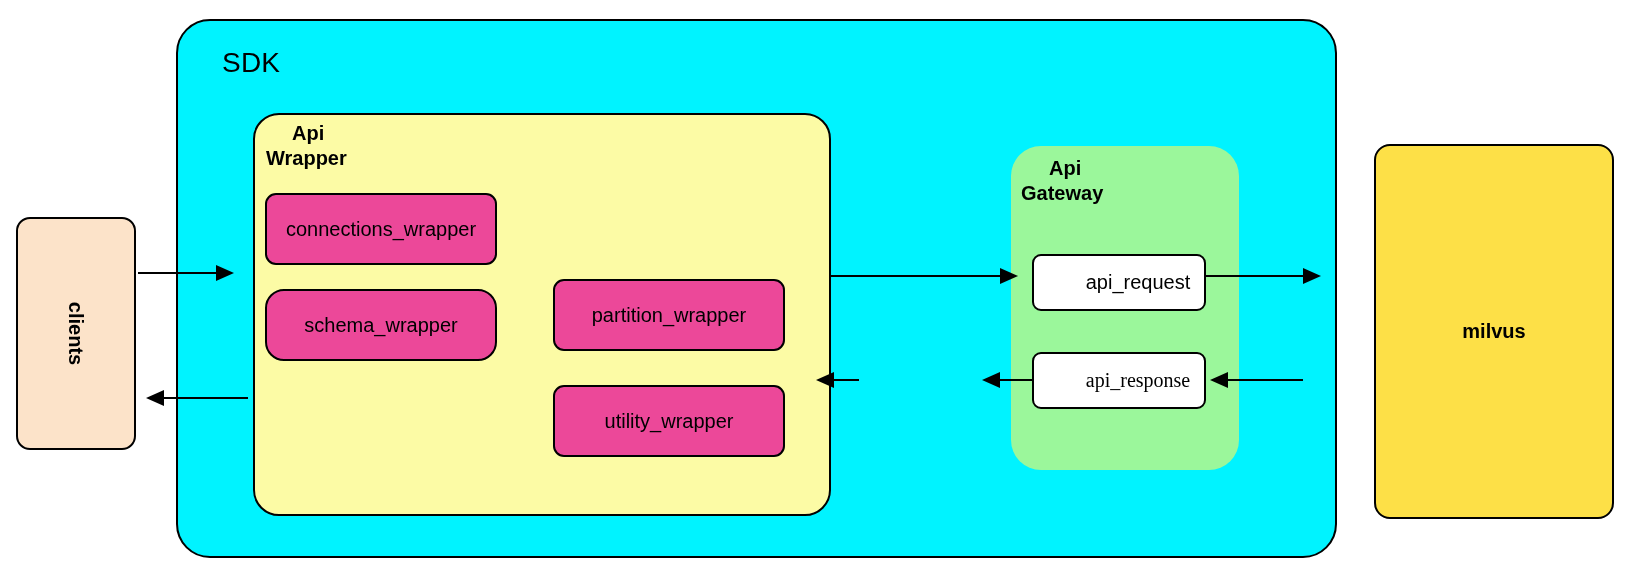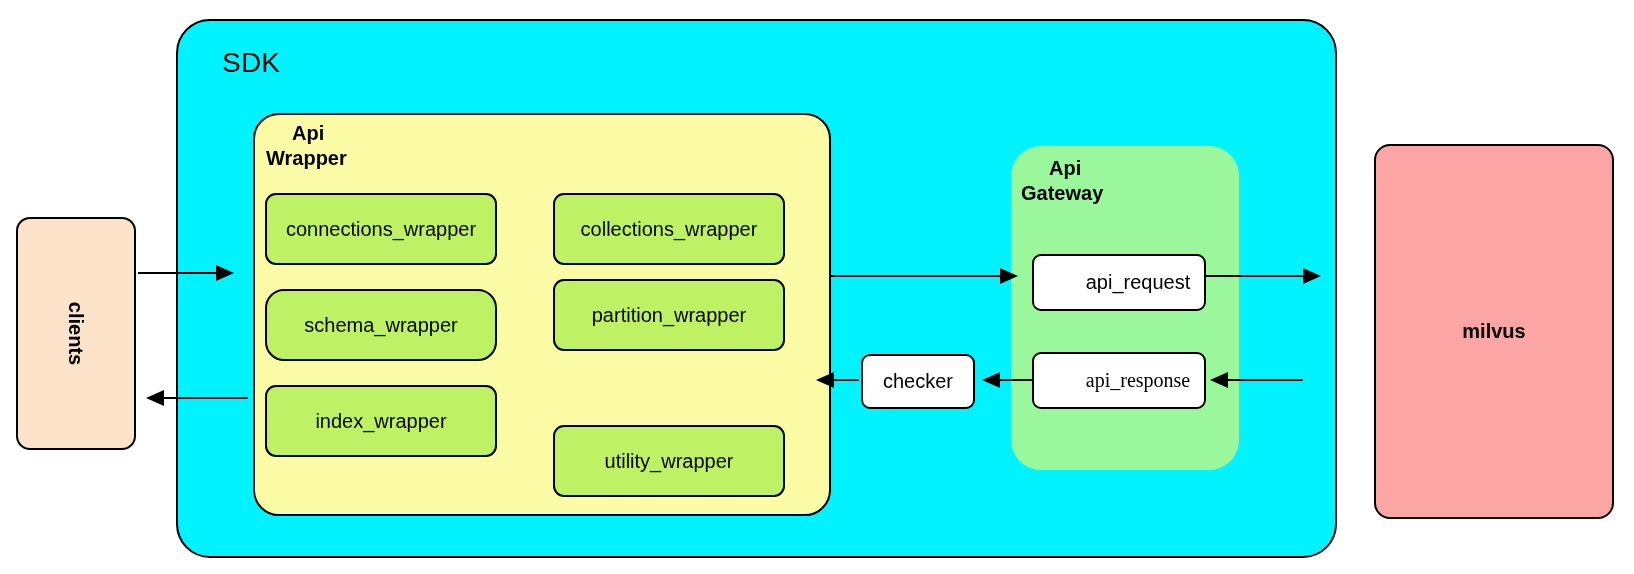--- a/index.html
+++ b/index.html
@@ -70,21 +70,21 @@
   }
   #api-wrapper-label .ind {
     padding-left: 26px;
     display: block;
   }
 
   
   .wrapper-box {
     width: 232px;
     height: 72px;
-    background: #bef264;
+    background: #ec4899;
     border: 2px solid #000000;
     border-radius: 11px;
     font-size: 20px;
   }
 
   
   #api-gateway-container {
     left: 1011px;
     top: 146px;
     width: 228px;
@@ -145,21 +145,21 @@
     transform: rotate(90deg);
     white-space: nowrap;
   }
 
   
   #milvus-box {
     left: 1374px;
     top: 144px;
     width: 240px;
     height: 375px;
-    background: #fca5a5;
+    background: #fde047;
     border: 2px solid #000000;
     border-radius: 16px;
     font-size: 20px;
     font-weight: bold;
   }
 
   
   .edge {
     position: absolute;
     overflow: visible;
@@ -185,27 +185,24 @@
 
   <div class="node" id="sdk-container">
     <span id="sdk-label">SDK</span>
   </div>
 
   <div class="node" id="api-wrapper-container">
     <span id="api-wrapper-label"><span class="ind">Api</span><span>Wrapper</span></span>
   </div>
 
   <div class="node wrapper-box" style="left:265px; top:193px;">connections_wrapper</div>
-  <div class="node wrapper-box" style="left:553px; top:193px;">collections_wrapper</div>
   <div class="node wrapper-box" style="left:265px; top:289px;border-radius:19px;">schema_wrapper</div>
   <div class="node wrapper-box" style="left:553px; top:279px;">partition_wrapper</div>
-  <div class="node wrapper-box" style="left:265px; top:385px;">index_wrapper</div>
-  <div class="node wrapper-box" style="left:553px; top:385px;margin-top:40px;">utility_wrapper</div>
-
-  <div class="node" id="checker-box">checker</div>
+  <div class="node wrapper-box" style="left:553px; top:385px;">utility_wrapper</div>
+
 
   <div class="node" id="api-gateway-container">
     <span id="api-gateway-label"><span class="ind">Api</span><span>Gateway</span></span>
   </div>
 
   <div class="node gateway-box" style="left:1032px; top:254px;">api_request</div>
   <div class="node gateway-box" style="left:1032px; top:352px;font-family:Liberation Serif, serif;">api_response</div>
 
   <div class="node" id="milvus-box">milvus</div>
 

